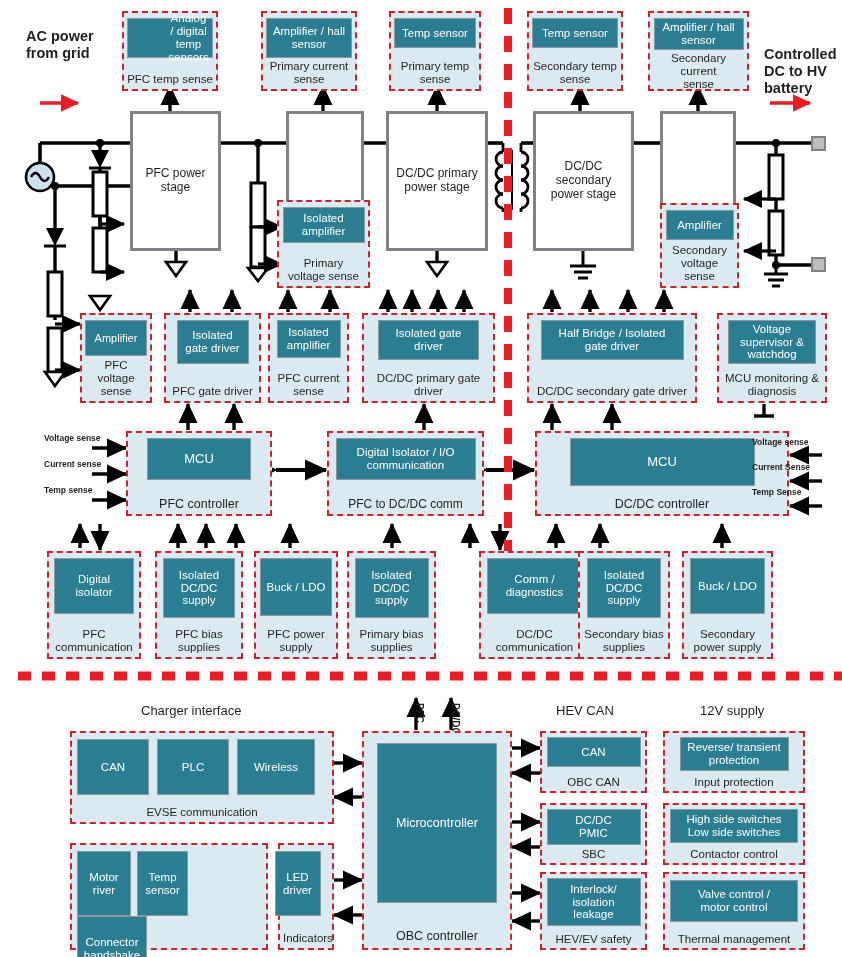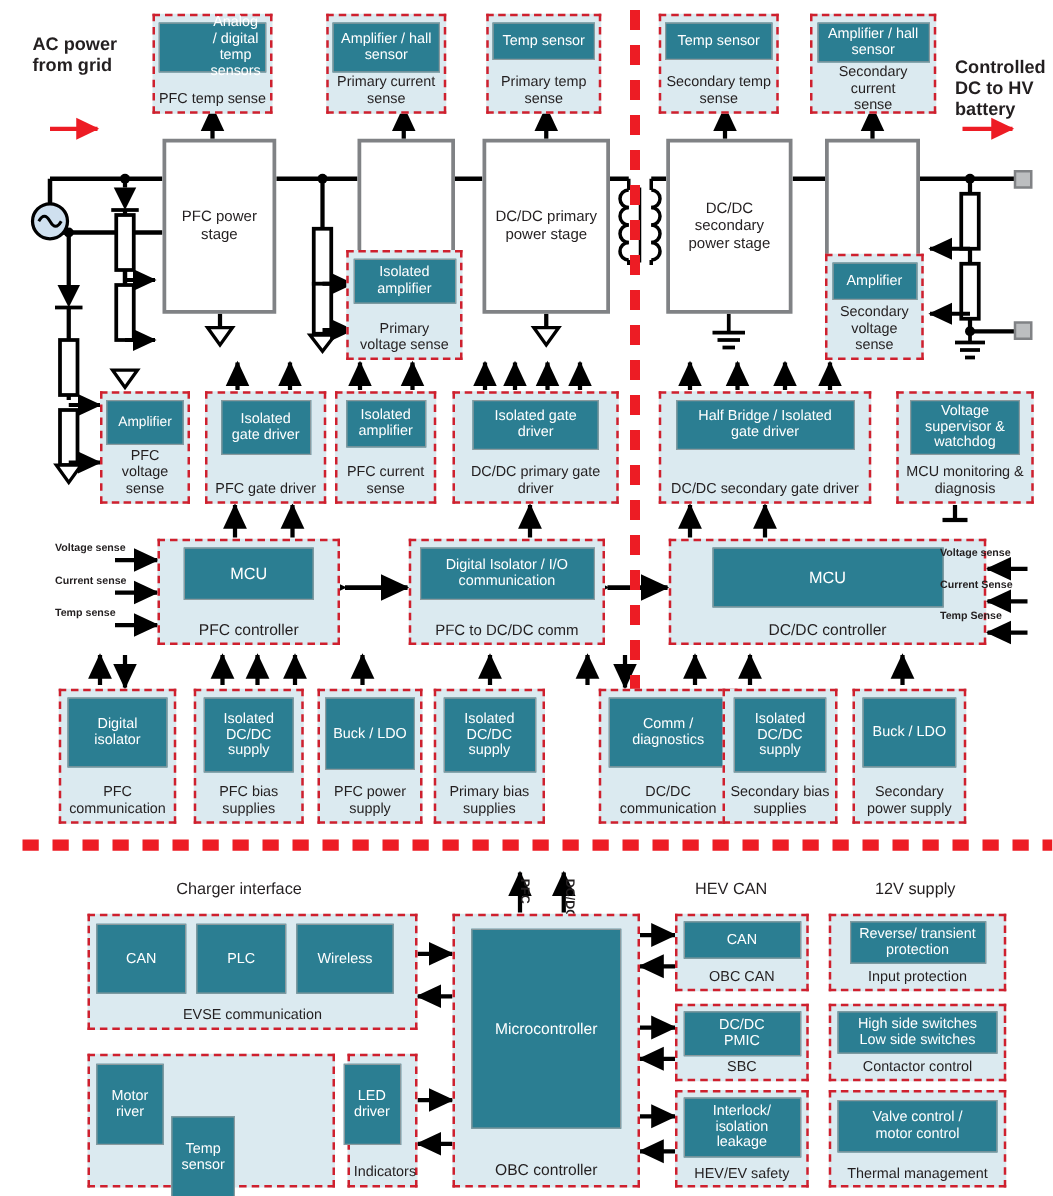--- a/index.html
+++ b/index.html
@@ -565,21 +565,21 @@
     <div class="teal" style="width:72px;height:56px;margin-right:8px;">CAN</div>
     <div class="teal" style="width:72px;height:56px;margin-right:8px;">PLC</div>
     <div class="teal" style="width:78px;height:56px;">Wireless</div>
     <div class="caption">EVSE communication</div>
   </div>
 
   <div class="dash" style="left:70px; top:843px; width:198px; height:107px;
               flex-direction:row; flex-wrap:wrap; align-items:flex-start; padding:6px 5px 3px 5px;">
     <div class="teal" style="width: 54px; height: 65px; margin-right: 6px; white-space: pre-line;">Motor
 river</div>
-    <div class="teal" style="width: 51px; height: 65px; margin-right: 6px; white-space: pre-line; margin-top: 42px;">Temp
+    <div class="teal" style="width: 51px; height: 65px; margin-right: 6px; white-space: pre-line;">Temp
 sensor</div>
     <div class="teal" style="width: 70px; height: 65px; white-space: pre-line;">Connector
 handshake</div>
 
   </div>
 
   <div class="dash" style="left:278px; top:843px; width:56px; height:107px; padding:6px 20px 3px 3px;">
     <div class="teal" style="width: 46px; height: 65px; white-space: pre-line;">LED
 driver</div>
     <div class="caption">Indicators</div>

